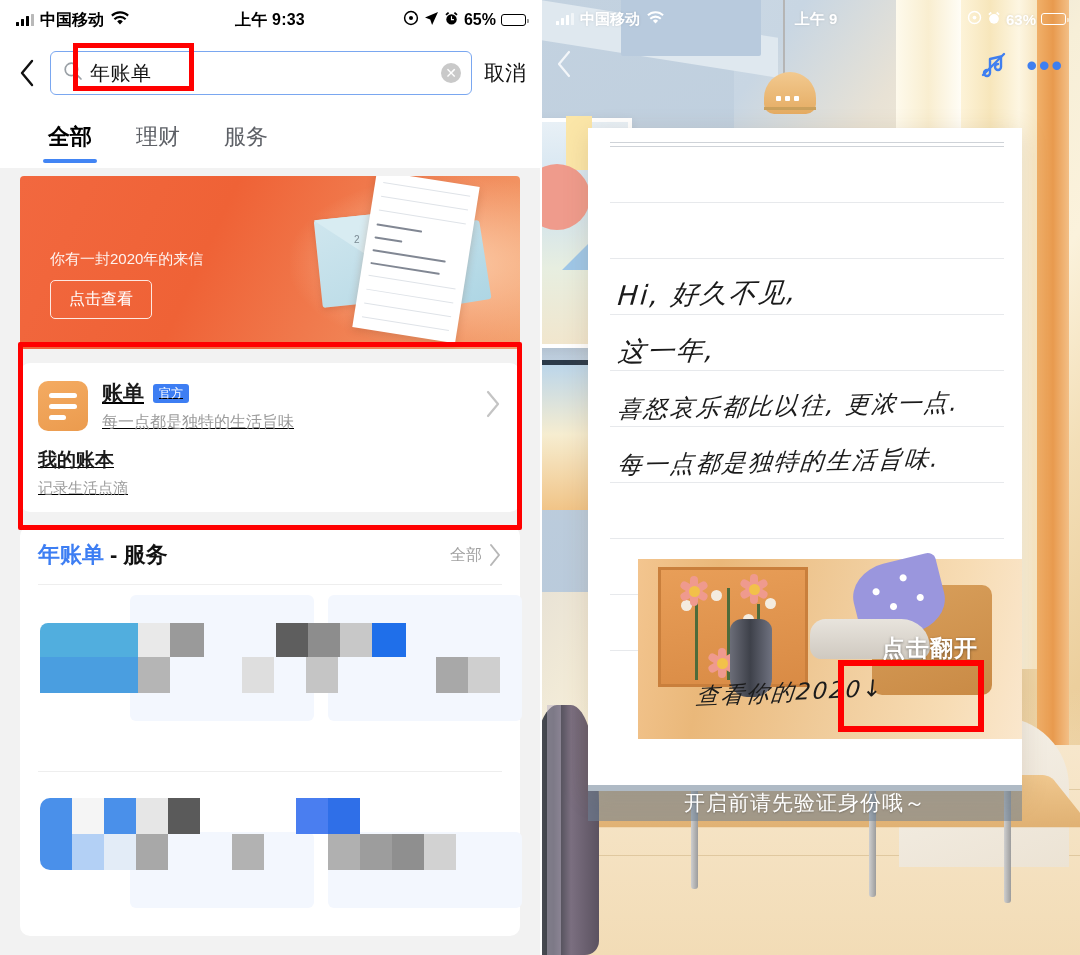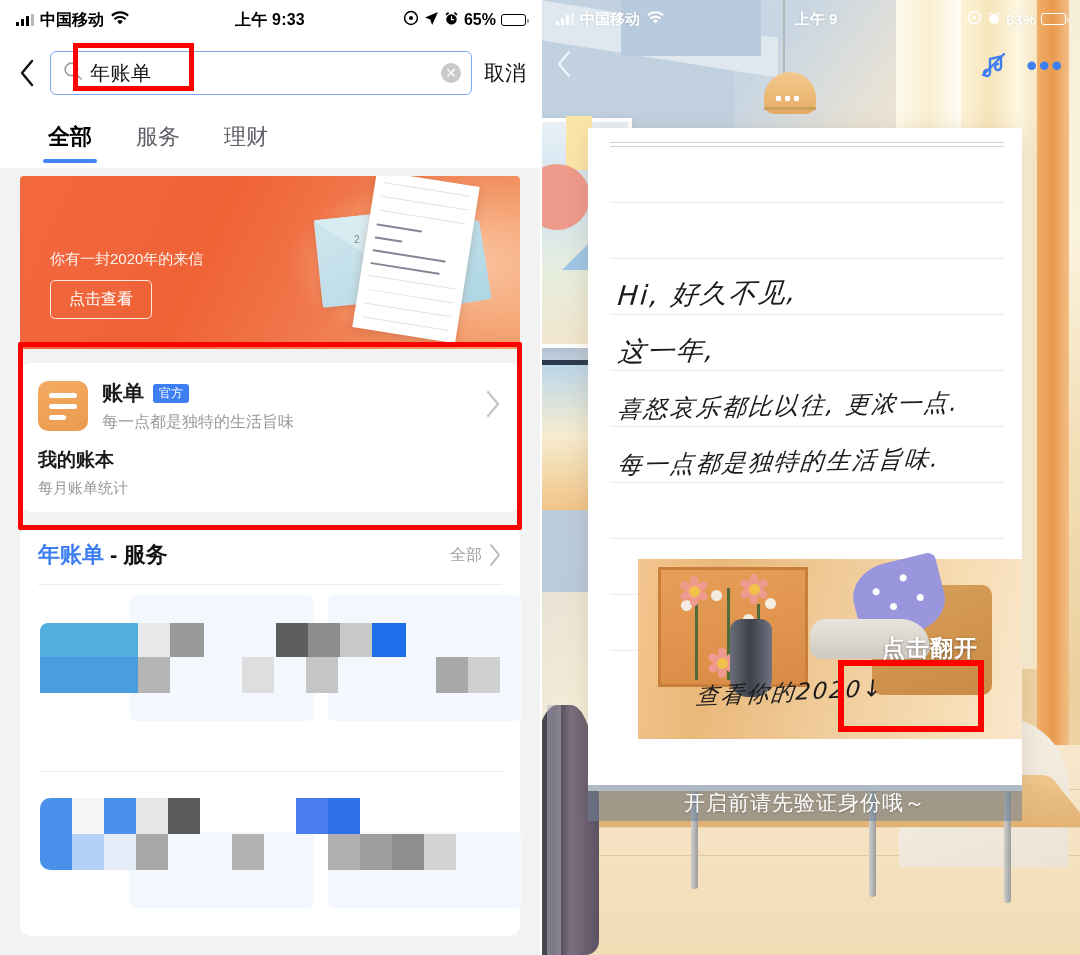--- a/index.html
+++ b/index.html
@@ -149,20 +149,21 @@
   .redbox-banner {
     position: absolute; left: 18px; top: 174px;
     width: 504px; height: 188px;
     border: 5px solid #ff0000; border-radius: 2px; pointer-events:none; z-index: 4;
   }
 
   
   .card {
     margin: 14px 20px 0 20px; background:#fff; border-radius: 10px;
     padding: 16px 18px 14px 18px;
+    text-decoration: underline;
   }
   .bill-head { display:flex; align-items:center; gap: 14px; }
   .bill-icon {
     width: 50px; height: 50px; border-radius: 10px;
     background: linear-gradient(160deg,#f4ab62,#eb9b4e);
     display:flex; flex-direction:column; align-items:center; justify-content:center; gap:6px;
     flex: 0 0 50px;
   }
   .bill-icon span { display:block; height: 5px; background:#fff; border-radius: 2.5px; }
   .bill-icon span:nth-child(1){ width: 28px; }
@@ -460,22 +461,22 @@
         </span>
         <span class="qtext">年账单</span>
         <span class="clearbtn">✕</span>
       </div>
       <div class="cancel">取消</div>
       <div class="redbox-query"></div>
     </div>
 
     <div class="tabs">
       <div class="tab active">全部</div>
+      <div class="tab">理财</div>
       <div class="tab">服务</div>
-      <div class="tab">理财</div>
     </div>
 
     <div class="scrollarea">
 
       <div class="banner-wrap">
         <div class="banner">
           <div class="glow"></div>
           <div class="banner-sub">你有一封2020年的来信</div>
           <div class="banner-btn">点击查看</div>
           <div class="ill">
@@ -516,21 +517,21 @@
           </div>
           <div class="chev-right">
             <svg width="18" height="30" viewBox="0 0 18 30">
                 <path d="M4 3 14 15 4 27" fill="none" stroke="#c4c4c4" stroke-width="2.2" stroke-linecap="round" stroke-linejoin="round"></path>
               </svg>
           </div>
         </div>
         <div class="bill-subs">
           <div class="bill-sub">
             <div class="bs-t">我的账本</div>
-            <div class="bs-d">每月账单统计</div>
+            <div class="bs-d">记录生活点滴</div>
           </div>
         </div>
       </div>
 
       <div class="svc-card">
         <div class="svc-head">
           <div class="svc-title"><b>年账单</b><span> - 服务</span></div>
           <div class="svc-all">
             <span>全部</span>
             <svg width="14" height="24" viewBox="0 0 14 24">

